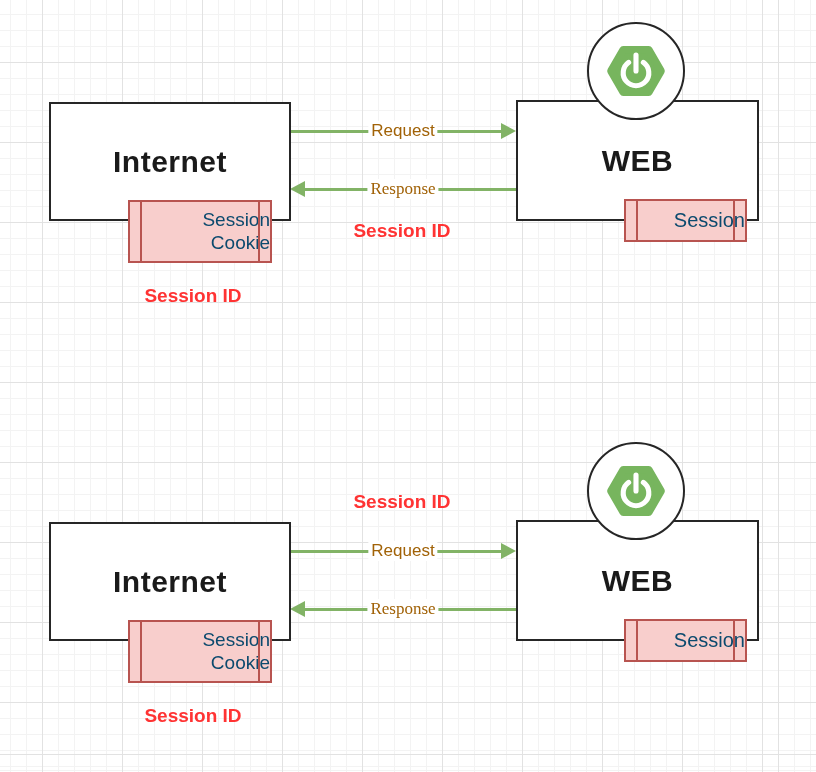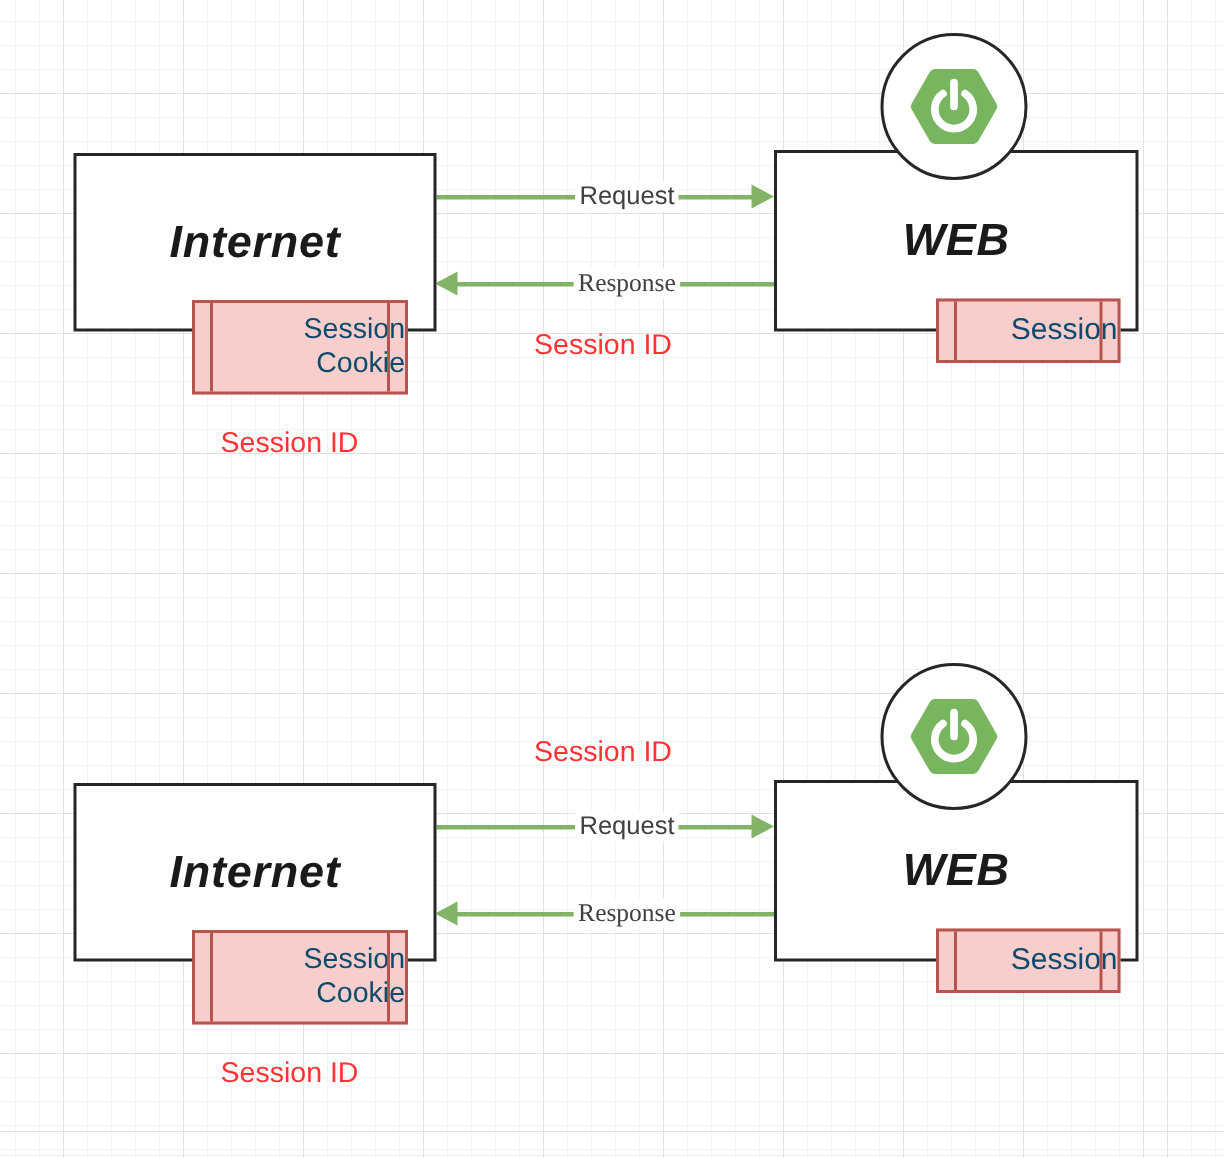--- a/index.html
+++ b/index.html
@@ -25,21 +25,20 @@
   .g2 { top: 420px; }
 
   * { box-sizing: border-box; }
 
   .node {
     position: absolute;
     background: #ffffff;
     border: 2px solid #262626;
     display: flex; align-items: center; justify-content: center;
     z-index: 2;
-    font-style: italic;
   }
   .internet-node { left: 49px; top: 102px; width: 242px; height: 119px; }
   .web-node     { left: 516px; top: 100px; width: 243px; height: 121px; }
   .node-label {
     font-size: 30px; font-weight: bold; color: #1a1a1a; letter-spacing: 0.5px;
   }
 
   
   .process {
     position: absolute;
@@ -81,31 +80,30 @@
     position: absolute; top: 0; width: 0; height: 0;
     border-top: 8px solid transparent; border-bottom: 8px solid transparent;
   }
   .head-right { right: 0; border-left: 15px solid #82b366; }
   .head-left  { left: 0;  border-right: 15px solid #82b366; }
 
   
   .edge-label {
     position: absolute; transform: translate(-50%, -50%);
     background: #ffffff; padding: 0 3px;
-    font-size: 17px; color: #404040; white-space: nowrap;
+    font-size: 17px; color: #a16207; white-space: nowrap;
     z-index: 2;
-    margin-left: 15px;
   }
   .request-label  { left: 403px; top: 131px; }
   .response-label { left: 403px; top: 189px; font-family: Liberation Serif, serif; }
 
   
   .red-label {
     position: absolute; transform: translate(-50%, -50%);
-    color: #ff3333; font-weight: normal; font-size: 19px; white-space: nowrap;
+    color: #ff3333; font-weight: bold; font-size: 19px; white-space: nowrap;
     z-index: 2;
   }
   .session-id-exchange { left: 402px; }
   .g1 .session-id-exchange { top: 231px; }
   .g2 .session-id-exchange { top: 82px; }
   .session-id-client { left: 193px; top: 296px; }
 </style>
 </head>
 <body>
 

